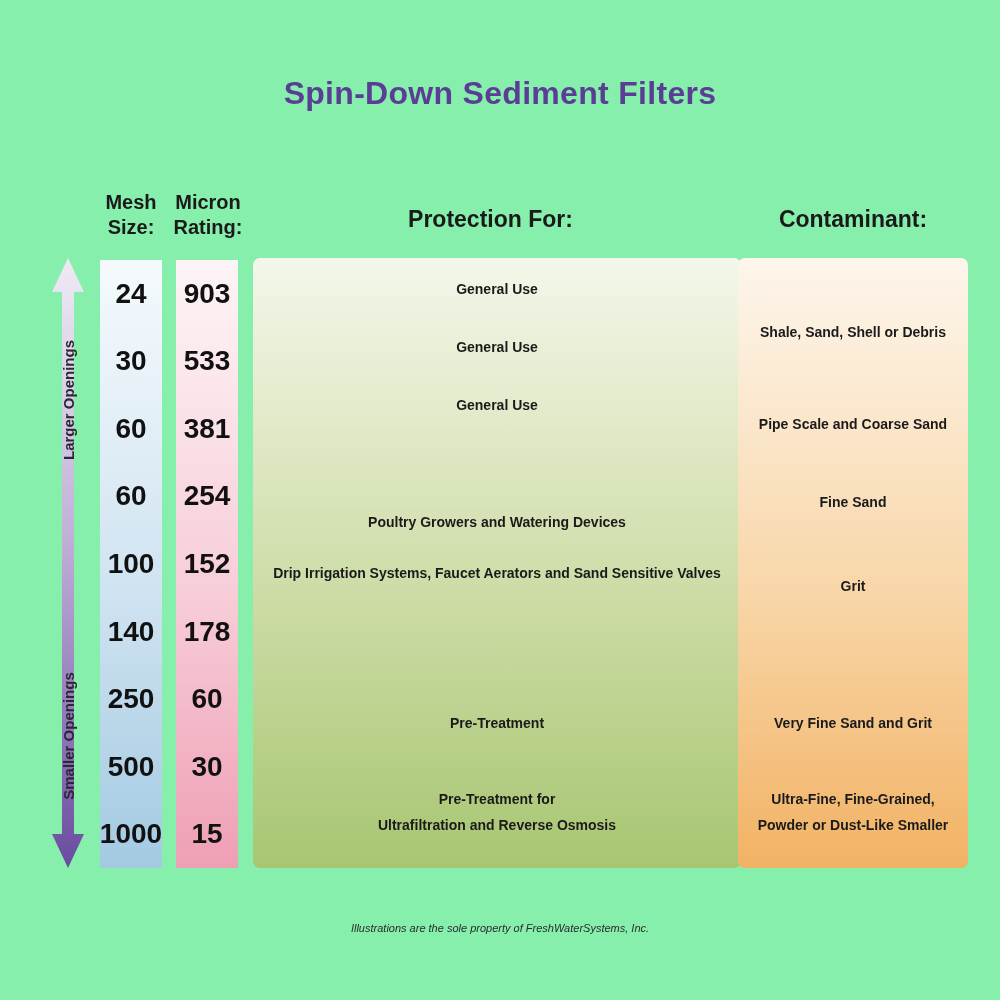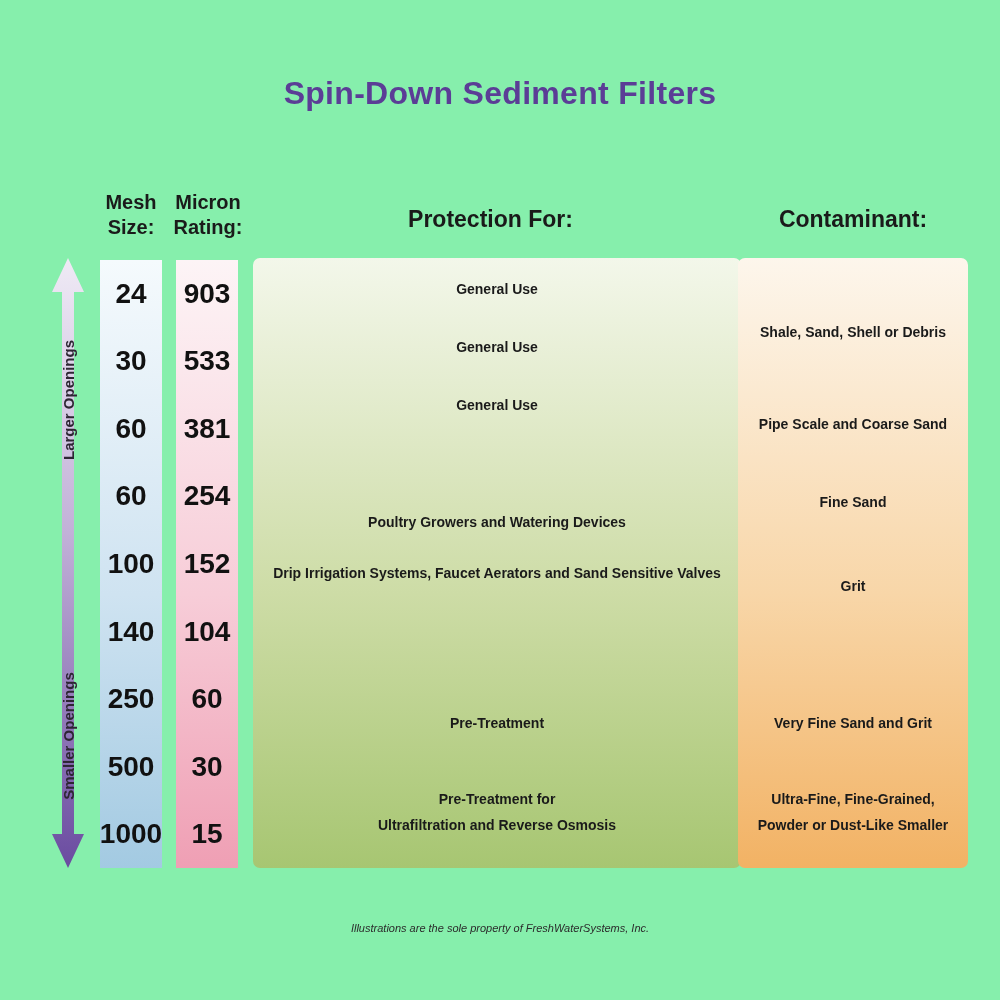--- a/index.html
+++ b/index.html
@@ -78,21 +78,21 @@
       <div class="scale-value">250</div>
       <div class="scale-value">500</div>
       <div class="scale-value">1000</div>
     </div>
   <div class="bar" id="micron-bar">
       <div class="scale-value">903</div>
       <div class="scale-value">533</div>
       <div class="scale-value">381</div>
       <div class="scale-value">254</div>
       <div class="scale-value">152</div>
-      <div class="scale-value">104</div>
+      <div class="scale-value">178</div>
       <div class="scale-value">60</div>
       <div class="scale-value">30</div>
       <div class="scale-value">15</div>
     </div>
 
   <div class="panel" id="protection-panel">
       <div class="row" style="top: 32px;">General Use</div>
       <div class="row" style="top: 90px;">General Use</div>
       <div class="row" style="top: 148px;">General Use</div>
       <div class="row" style="top: 265px;">Poultry Growers and Watering Devices</div>

